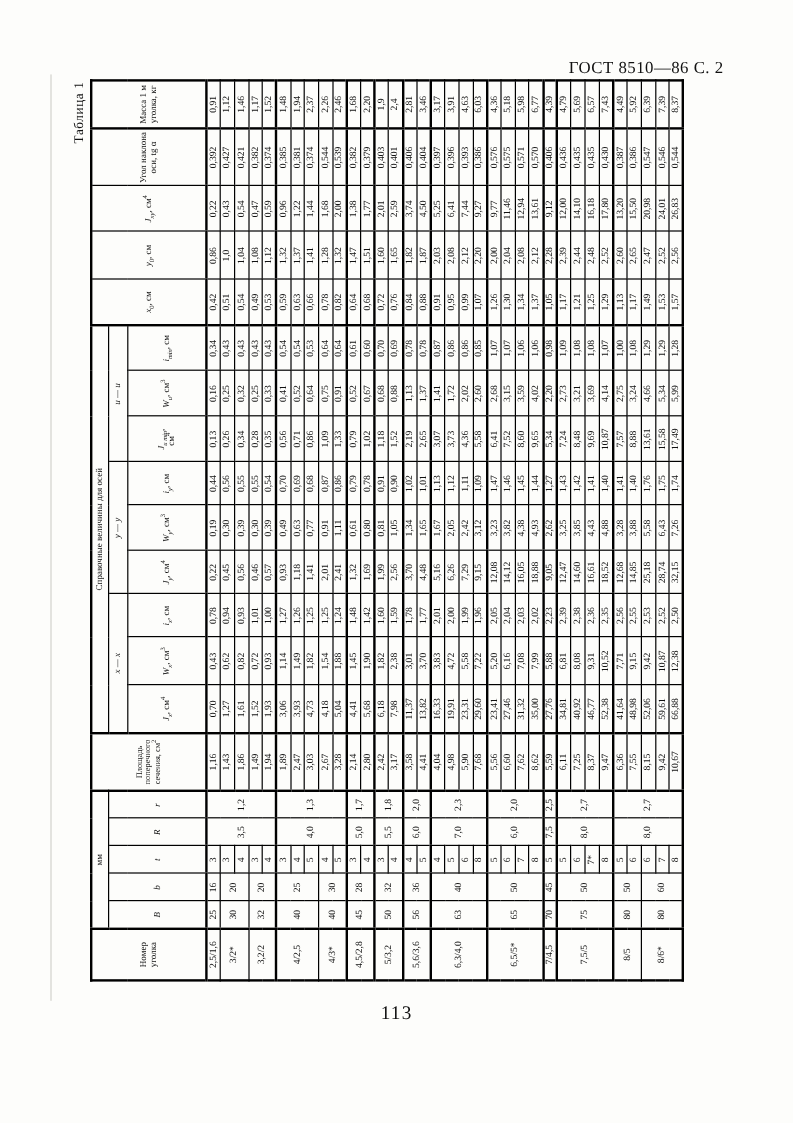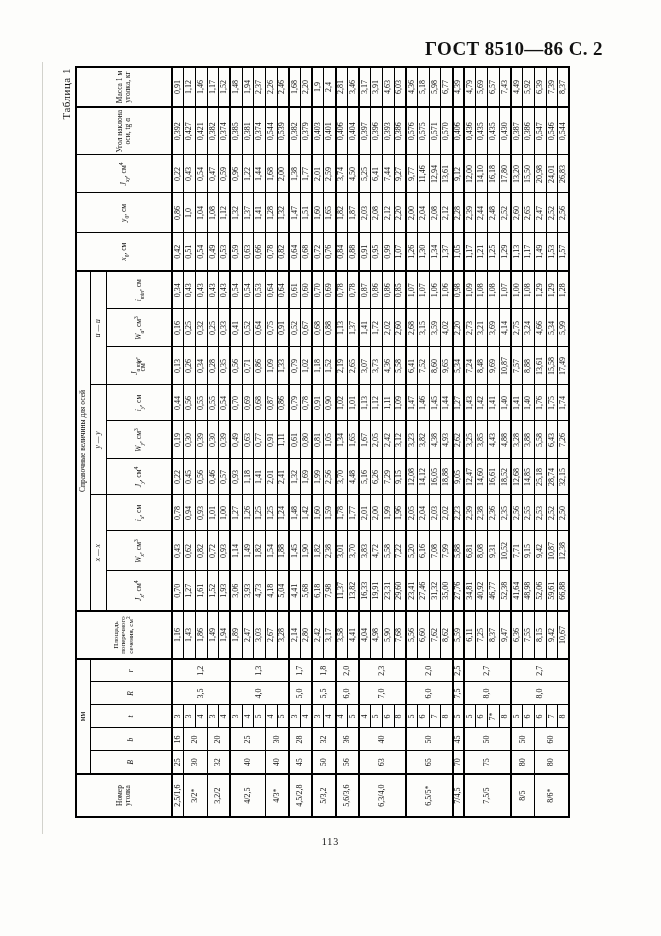--- a/index.html
+++ b/index.html
@@ -2,30 +2,30 @@
 <html><head>
 <meta charset="utf-8">
 <style>
   html,body{margin:0;padding:0;}
   body{
     width:661px;height:936px;position:relative;overflow:hidden;
     background:#fdfdfb;color:#111;
     font-family:"Liberation Serif","DejaVu Serif",serif;
   }
   .gost-header{
-    position:absolute;top:38px;right:58px;
-    font-size:19px;font-weight:bold;letter-spacing:.4px;
+    position:absolute;top:50px;right:58px;
+    font-size:14px;font-weight:normal;letter-spacing:.4px;
   }
   .scan-line{
     position:absolute;left:42px;top:62px;width:1px;height:772px;
     background:#d2d2cc;
   }
   .page-number{
     position:absolute;left:0;right:0;top:836px;text-align:center;
-    font-size:10px;letter-spacing:1px;
+    font-size:16px;letter-spacing:1px;
   }
   .table-area{position:absolute;left:60px;top:66px;width:516px;height:752px;}
   .rot{
     position:absolute;top:0;left:0;width:752px;height:516px;
     transform-origin:top left;
     transform:rotate(-90deg) translateX(-752px);
   }
   .caption{
     height:15px;font-size:11px;text-align:right;padding-right:2px;
     letter-spacing:.5px;

